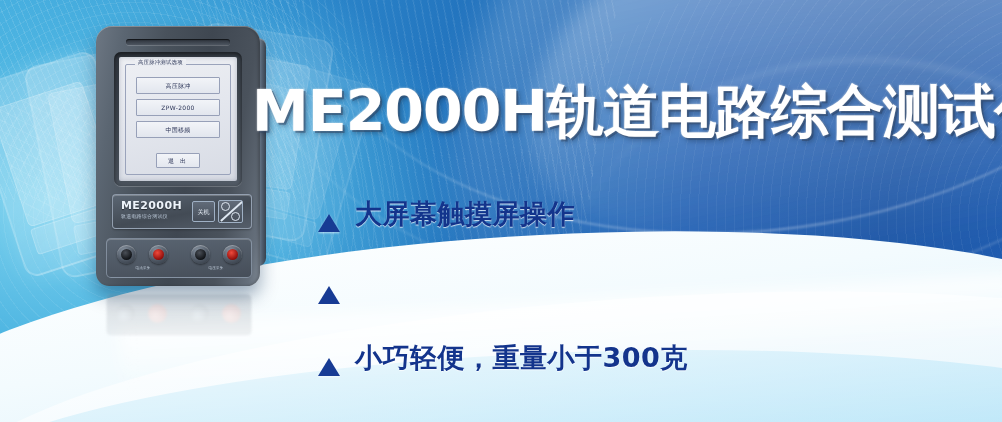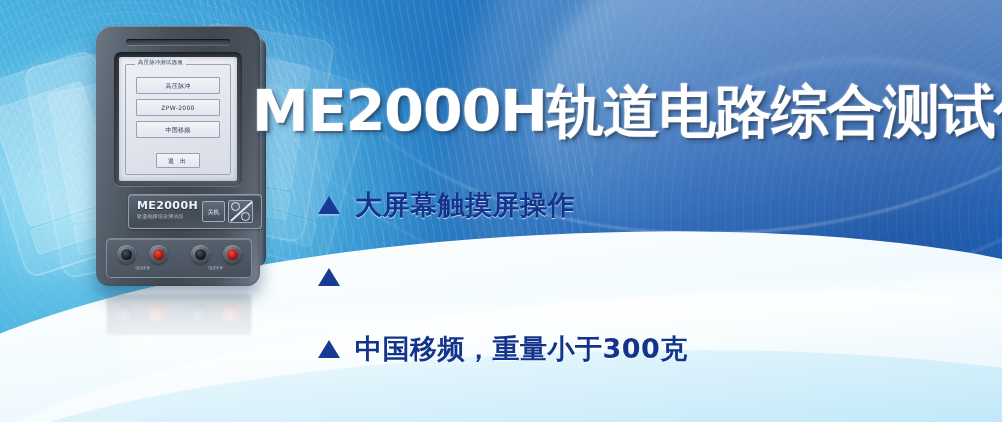--- a/index.html
+++ b/index.html
@@ -216,25 +216,26 @@
   #lb2{top:56px;}
   .lcd-exit{
     position:absolute;left:30px;right:30px;top:88px;height:13px;
     border:1px solid #97a0b8;border-radius:1px;
     background:linear-gradient(180deg,#f2f4f8,#e3e7ef);
     color:#2a3356;font-size:6px;line-height:13px;text-align:center;
     letter-spacing:2px;
   }
   
   .panel{
-    position:absolute;left:32px;top:168px;width:132px;height:33px;
+    position:absolute;left:16px;top:168px;width:132px;height:33px;
     border-radius:4px;
     background:linear-gradient(170deg,#5b6673,#434b55 55%,#555e6a);
     border:1px solid rgba(200,215,235,.55);
     box-shadow:inset 0 1px 0 rgba(255,255,255,.22),0 1px 2px rgba(0,0,0,.3);
+    padding-left:6px;
   }
   .panel-brand{
     position:absolute;left:8px;top:5px;
     color:#eef4fb;font-weight:bold;font-size:11px;line-height:12px;
     letter-spacing:.4px;
     text-shadow:0 1px 1px rgba(0,0,0,.5);
   }
   .panel-sub{
     position:absolute;left:8px;top:18px;
     color:#b9c6d6;font-size:5px;line-height:7px;letter-spacing:.2px;
@@ -321,21 +322,21 @@
     white-space:nowrap;
     text-shadow:
       2px 2px 0 rgba(40,60,90,.45),
       3px 3px 5px rgba(20,40,70,.42),
       0 0 2px rgba(255,255,255,.9);
   }
 
   
   #bullets{position:absolute;left:318px;top:178px;width:600px;}
   .bullet{
-    display:flex;align-items:center;
+    display:flex;align-items:flex-end;
     height:54px;
     color:#13348c;
     font-size:27px;font-weight:bold;
     letter-spacing:.5px;
     text-shadow:0 1px 1px rgba(255,255,255,.75);
   }
   .bullet .tri{
     width:0;height:0;
     border-left:11px solid transparent;
     border-right:11px solid transparent;
@@ -445,17 +446,17 @@
   <div id="bullets">
     <div class="bullet" id="b0">
       <span class="tri"></span>
       <span>大屏幕触摸屏操作</span>
     </div>
     <div class="bullet" id="b1">
       <span class="tri"></span>
     </div>
     <div class="bullet" id="b2">
       <span class="tri"></span>
-      <span>中国移频，重量小于300克</span>
+      <span>小巧轻便，重量小于300克</span>
     </div>
   </div>
 
 </div>
 
 </body></html>

